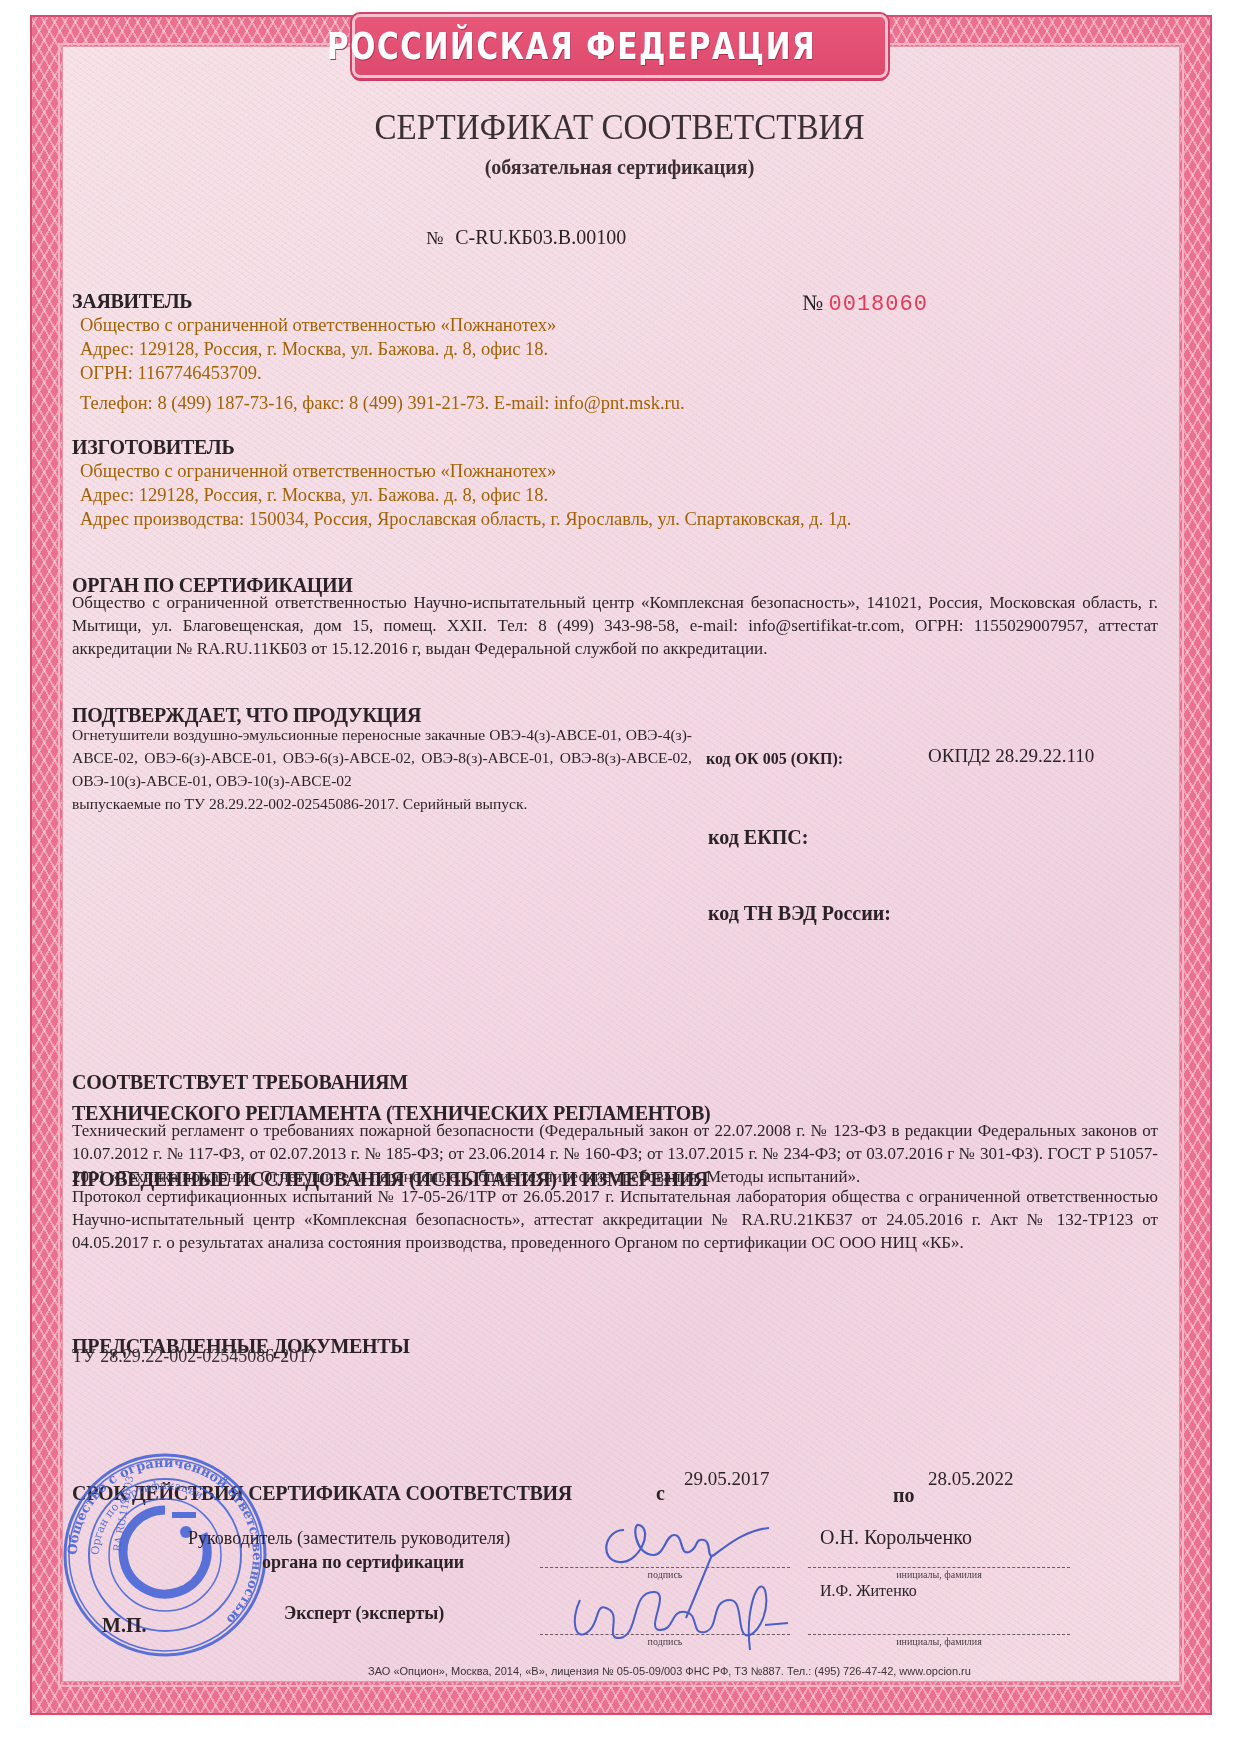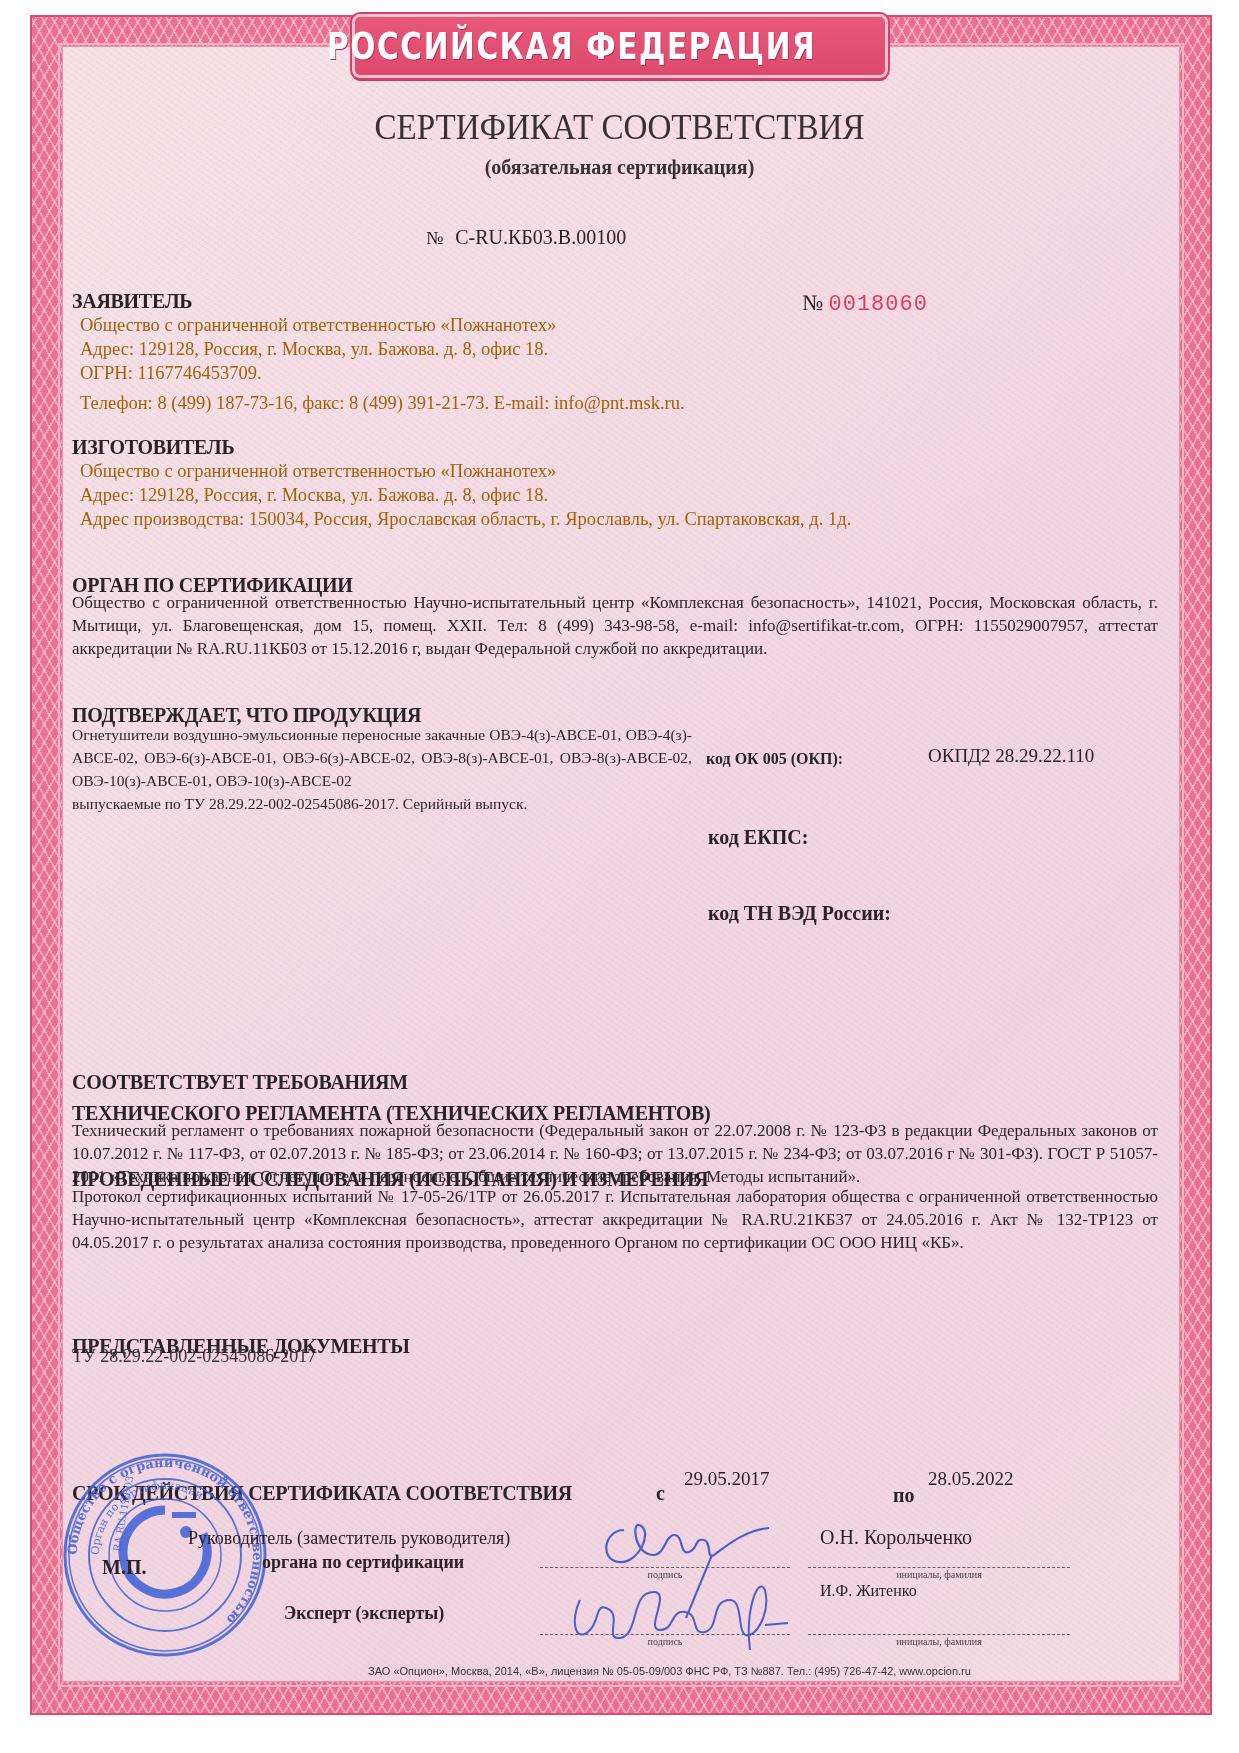--- a/index.html
+++ b/index.html
@@ -75,21 +75,21 @@
 
   .validity { left: 72px; top: 1482px; }
   .validity .h { display: inline-block; }
   .v-from-lbl { left: 656px; top: 1482px; font-weight: bold; font-size: 20px; }
   .v-from { left: 684px; top: 1468px; font-size: 19px; }
   .v-to-lbl { left: 893px; top: 1484px; font-weight: bold; font-size: 20px; }
   .v-to { left: 928px; top: 1468px; font-size: 19px; }
 
   .head-lbl { left: 188px; top: 1528px; font-size: 18px; font-weight: normal; }
   .head-lbl2 { left: 262px; top: 1552px; font-size: 18px; font-weight: bold; }
-  .mp { left: 102px; top: 1556px; font-size: 20px; font-weight: bold; }
+  .mp { left: 102px; top: 1614px; font-size: 20px; font-weight: bold; }
   .expert-lbl { left: 284px; top: 1603px; font-size: 18px; font-weight: bold; }
 
   .sigline { height: 0; border-top: 1px dashed #6a5a60; }
   .sig1-line { left: 540px; top: 1567px; width: 250px; }
   .sig2-line { left: 540px; top: 1634px; width: 250px; }
   .name1-line { left: 808px; top: 1567px; width: 262px; }
   .name2-line { left: 808px; top: 1634px; width: 262px; }
   .cap { font-size: 10px; color: #4a3e43; text-align: center; }
   .cap-sig1 { left: 540px; top: 1569px; width: 250px; }
   .cap-sig2 { left: 540px; top: 1636px; width: 250px; }

